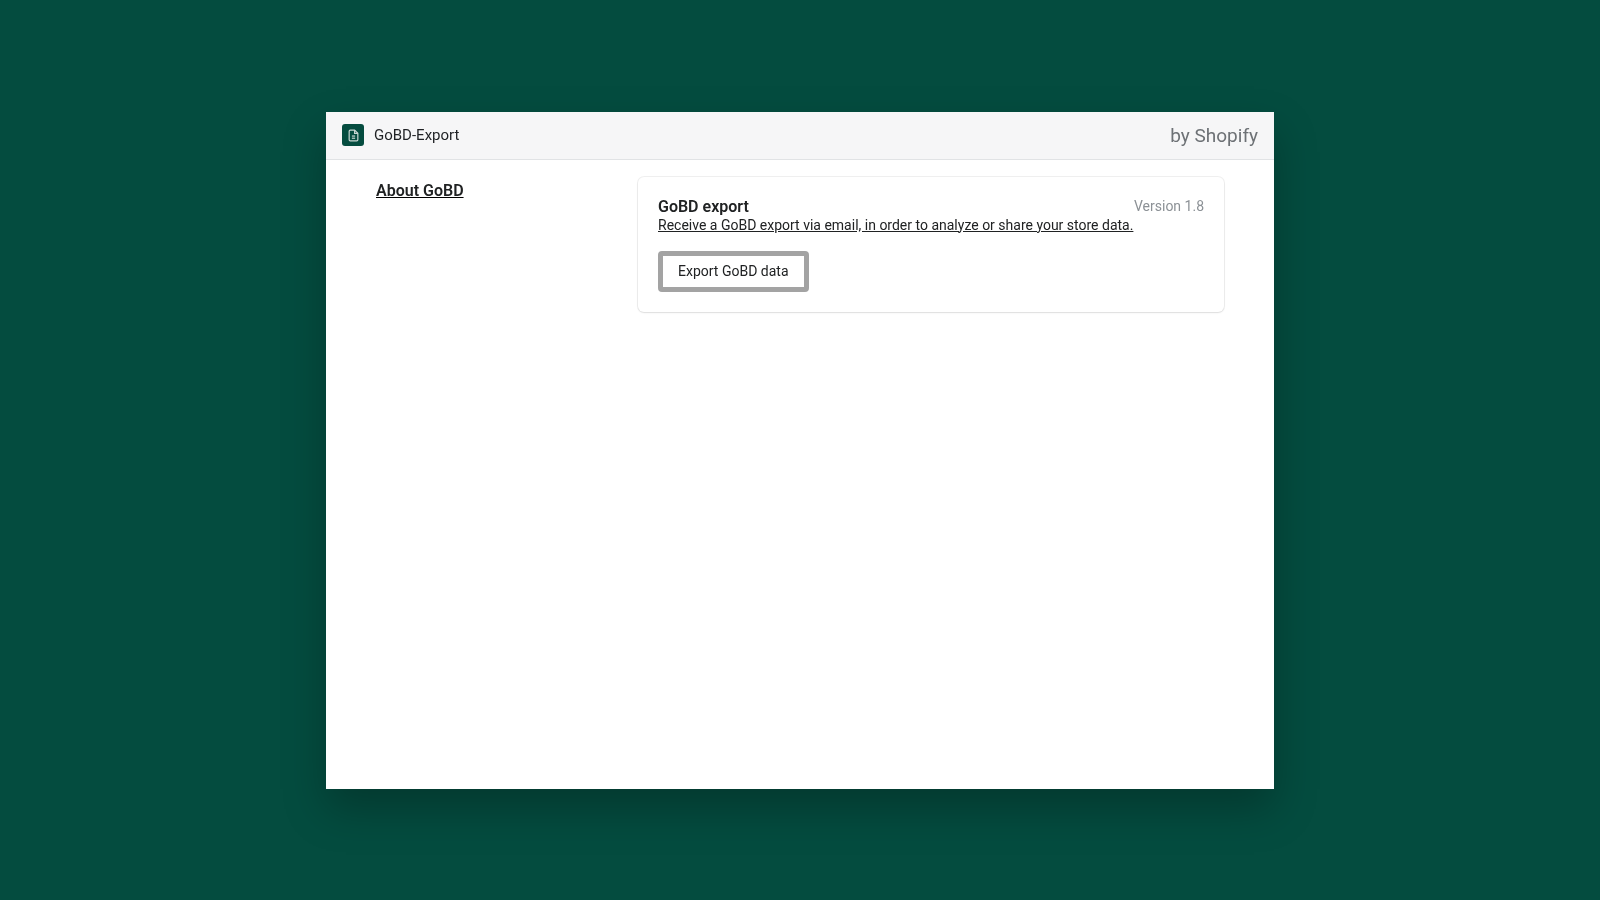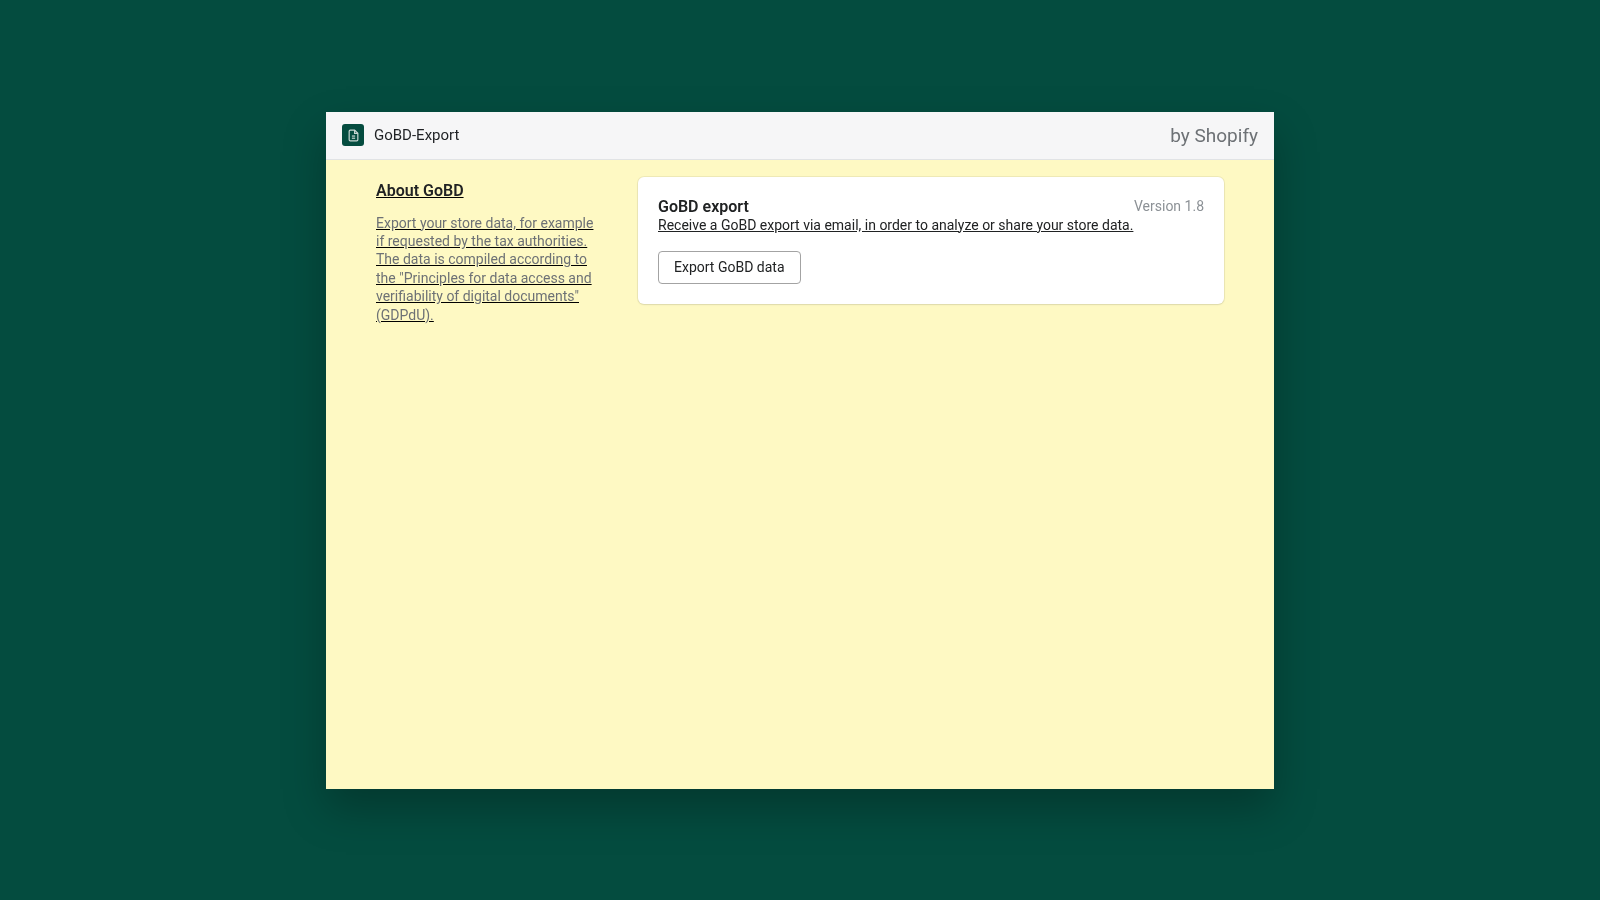--- a/index.html
+++ b/index.html
@@ -12,21 +12,21 @@
       background-color: #044c3f;
       width: 1600px;
       height: 900px;
       display: flex;
       align-items: center;
       justify-content: center;
     }
     .window {
       width: 948px;
       height: 677px;
-      background-color: #fef9c3;
+      background-color: #ffffff;
       box-shadow: 0 20px 40px rgba(0,0,0,0.25);
       display: flex;
       flex-direction: column;
       overflow: hidden;
     }
     .header {
       display: flex;
       align-items: center;
       justify-content: space-between;
       height: 48px;
@@ -108,21 +108,21 @@
     .card-desc {
       font-size: 14px;
       color: #202223;
       line-height: 1.4;
       margin-bottom: 16px;
       text-decoration: underline;
     }
     .export-btn {
       display: inline-block;
       background: #ffffff;
-      border: 1px solid #a3a3a3;
+      border: 5px solid #a3a3a3;
       border-radius: 4px;
       padding: 8px 15px;
       font-size: 14px;
       color: #202223;
       cursor: pointer;
       font-family: inherit;
       line-height: 1.1;
     }
   </style>
 </head>
@@ -140,21 +140,20 @@
         </svg>
       </div>
       <div class="app-title">GoBD-Export</div>
     </div>
     <div class="header-right">by Shopify</div>
   </div>
 
   <div class="content">
     <div class="left-col">
       <h2 class="about-title">About GoBD</h2>
-      <p class="about-desc">Export your store data, for example if requested by the tax authorities. The data is compiled according to the "Principles for data access and verifiability of digital documents" (GDPdU).</p>
     </div>
     <div class="right-col">
       <div class="card">
         <div class="card-header">
           <div class="card-title">GoBD export</div>
           <div class="card-version">Version 1.8</div>
         </div>
         <p class="card-desc">Receive a GoBD export via email, in order to analyze or share your store data.</p>
         <button class="export-btn">Export GoBD data</button>
       </div>

